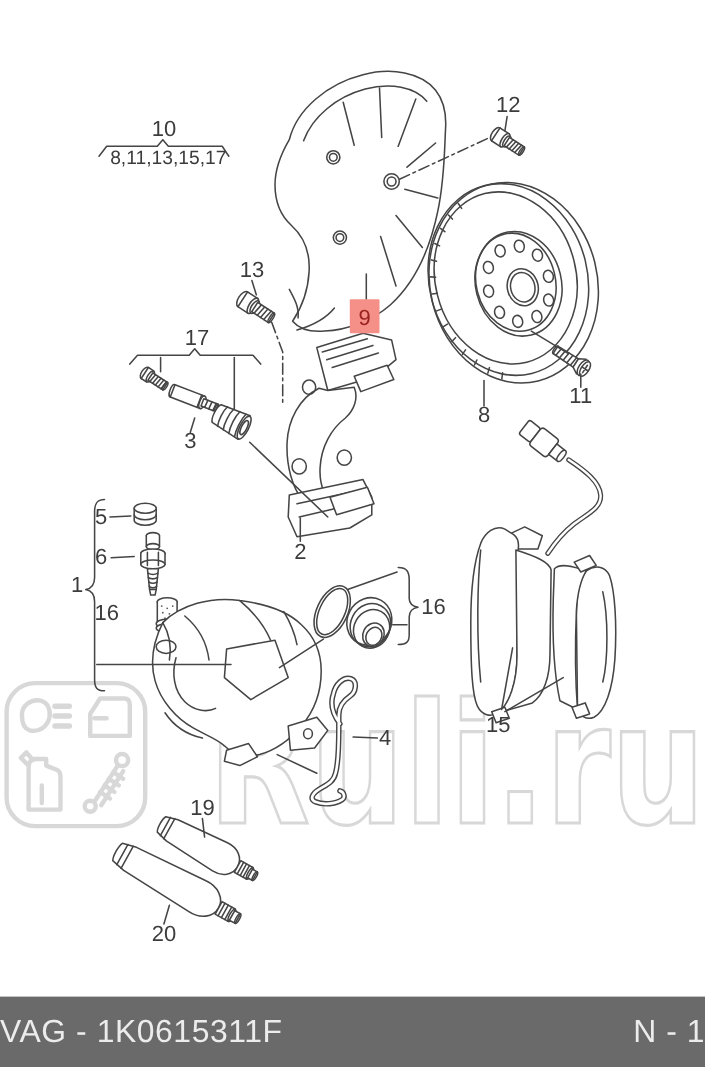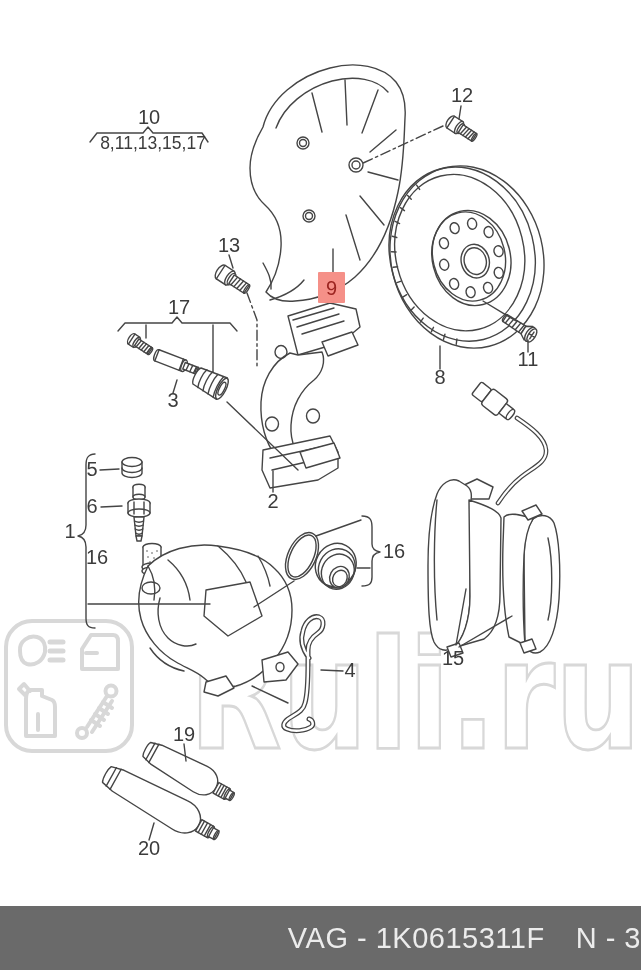--- a/index.html
+++ b/index.html
@@ -1,20 +1,20 @@
 <!DOCTYPE html>
 <html><head>
 <meta charset="utf-8">
 <style>
   html,body{margin:0;padding:0;background:#fff;}
   .stage{position:relative;width:641px;height:970px;background:#ffffff;overflow:hidden;
          font-family:"Liberation Sans",sans-serif;}
   .stage svg{position:absolute;left:0;top:0;}
   .footer{position:absolute;left:0;top:906px;width:641px;height:64px;background:#6a6a6a;
-          display:flex;align-items:center;justify-content:flex-end;gap:31px;
+          display:flex;align-items:center;justify-content:space-between;gap:31px;
           color:#ececec;font-size:29px;letter-spacing:0.5px;
           font-family:"Liberation Sans",sans-serif;}
   .lbl{font-size:20px;}
   .lbl-sm{font-size:17.5px;}
 </style>
 </head>
 <body>
 
 <div class="stage">
 
@@ -305,16 +305,16 @@
   </g>
 
   <g>
     <rect x="318" y="272" width="27" height="31" rx="1" stroke="none" fill="#f59088"></rect>
     <text class="lbl" x="331.5" y="295" text-anchor="middle" stroke="none" fill="#9c2420">9</text>
   </g>
 </svg>
 
   <div class="footer">
     <span>VAG - 1K0615311F</span>
-    <span>N - 3</span>
+    <span>N - 1</span>
   </div>
 
 </div>
 
 </body></html>

